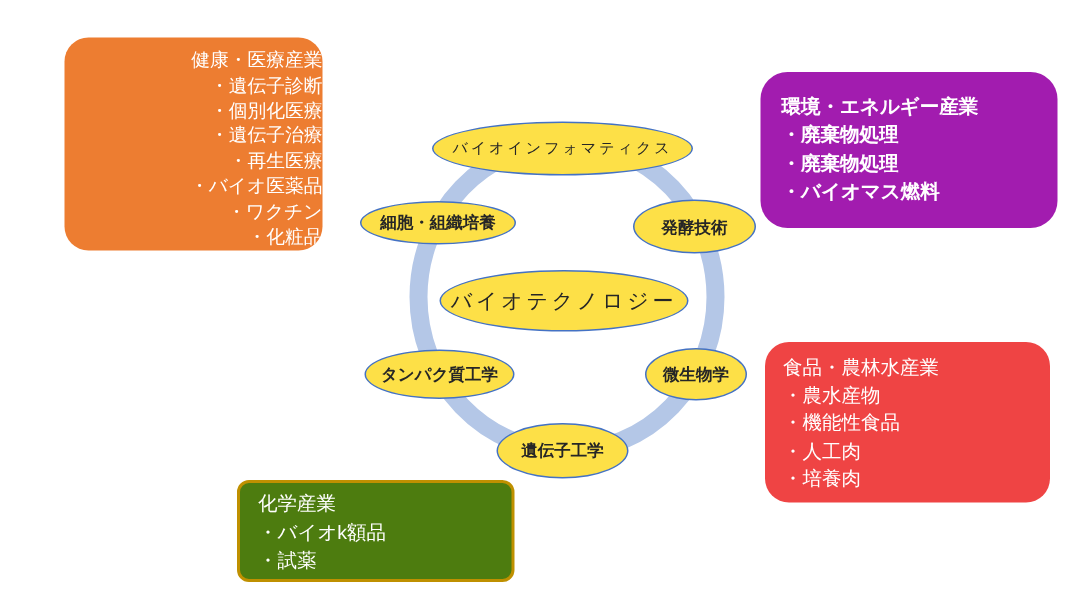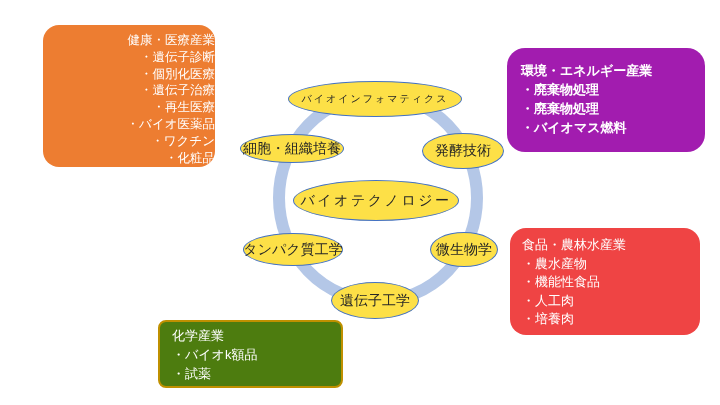--- a/index.html
+++ b/index.html
@@ -6,21 +6,21 @@
   .canvas{
     position:relative;width:720px;height:405px;background:#ffffff;overflow:hidden;
     font-family:"Liberation Sans","DejaVu Sans",sans-serif;
   }
   .ring-svg{position:absolute;left:0;top:0;}
   .node{
     position:absolute;background:#fde047;border:1px solid #4472c4;border-radius:50%;
     display:flex;align-items:center;justify-content:center;
     color:#262626;white-space:nowrap;text-align:center;
   }
-  .node-sm{font-size:14px;}
+  .node-sm{font-size:11px;font-weight:bold;}
   .node-top{font-size:10px;letter-spacing:2px;}
   .node-center{font-size:14px;letter-spacing:2.5px;}
   .ibox{
     position:absolute;box-sizing:border-box;color:#ffffff;
     white-space:nowrap;overflow:hidden;
   }
   .ibox .line{display:block;}
   .box-health{left:43px;top:25px;width:172px;height:142px;border-radius:16px;
     padding:7px 0 0 14px;font-size:12.5px;line-height:16.8px;}
   .box-environment{left:507px;top:48px;width:198px;height:104px;border-radius:18px;

